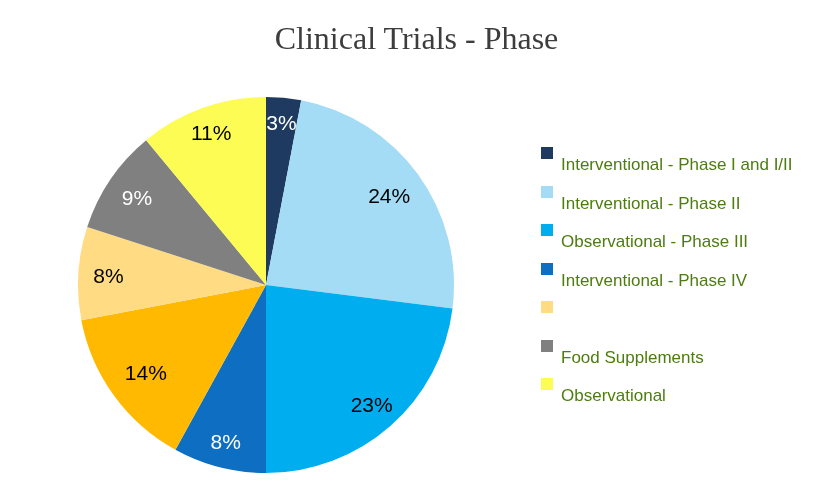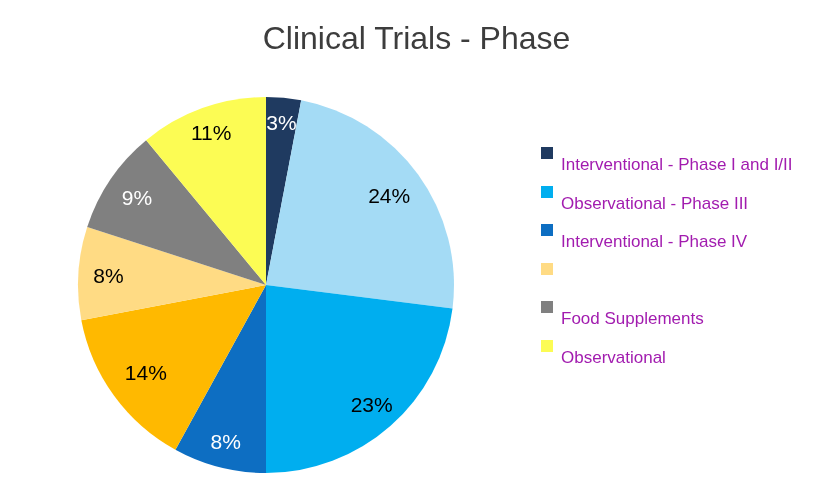--- a/index.html
+++ b/index.html
@@ -11,20 +11,21 @@
     position: relative;
   }
   .title {
     position: absolute;
     top: 20px; left: 0; width: 833px;
     margin: 0;
     text-align: center;
     font-size: 32px;
     font-weight: 400;
     color: #3d3d3d;
+    font-family: Liberation Serif, serif;
   }
   #pie-svg { position: absolute; left: 0; top: 0; }
   #pie-svg text {
     font-family: "Liberation Sans", sans-serif;
     font-size: 21px;
   }
   .legend {
     position: absolute;
     left: 541px; top: 134px;
   }
@@ -33,21 +34,21 @@
     align-items: center;
     height: 38.5px;
   }
   .swatch {
     width: 12px; height: 12px;
     margin-right: 8px;
     flex: 0 0 auto;
   }
   .legend-label {
     font-size: 17px;
-    color: #a21caf;
+    color: #4d7c0f;
     white-space: nowrap;
     margin-top: 24px;
   }
 </style>
 </head>
 <body>
 
 <div class="page">
   <h1 class="title">Clinical Trials - Phase</h1>
   <svg id="pie-svg" width="833" height="500" viewBox="0 0 833 500">
@@ -67,20 +68,24 @@
       <text x="108.4" y="275.1" text-anchor="middle" dominant-baseline="central" fill="#000000">8%</text>
       <text x="136.9" y="197.3" text-anchor="middle" dominant-baseline="central" fill="#FFFFFF">9%</text>
       <text x="211.2" y="132.9" text-anchor="middle" dominant-baseline="central" fill="#000000">11%</text>
     </svg>
   <div id="legend" class="legend">
       <div class="legend-item">
         <span class="swatch" style="background: rgb(31, 58, 96);"></span>
         <span class="legend-label">Interventional - Phase I and I/II</span>
       </div>
       <div class="legend-item">
+        <span class="swatch" style="background: rgb(164, 219, 245);"></span>
+        <span class="legend-label">Interventional - Phase II</span>
+      </div>
+      <div class="legend-item">
         <span class="swatch" style="background: rgb(0, 174, 239);"></span>
         <span class="legend-label">Observational - Phase III</span>
       </div>
       <div class="legend-item">
         <span class="swatch" style="background: rgb(13, 110, 194);"></span>
         <span class="legend-label">Interventional - Phase IV</span>
       </div>
       <div class="legend-item">
         <span class="swatch" style="background: rgb(255, 219, 132);"></span>
       </div>

